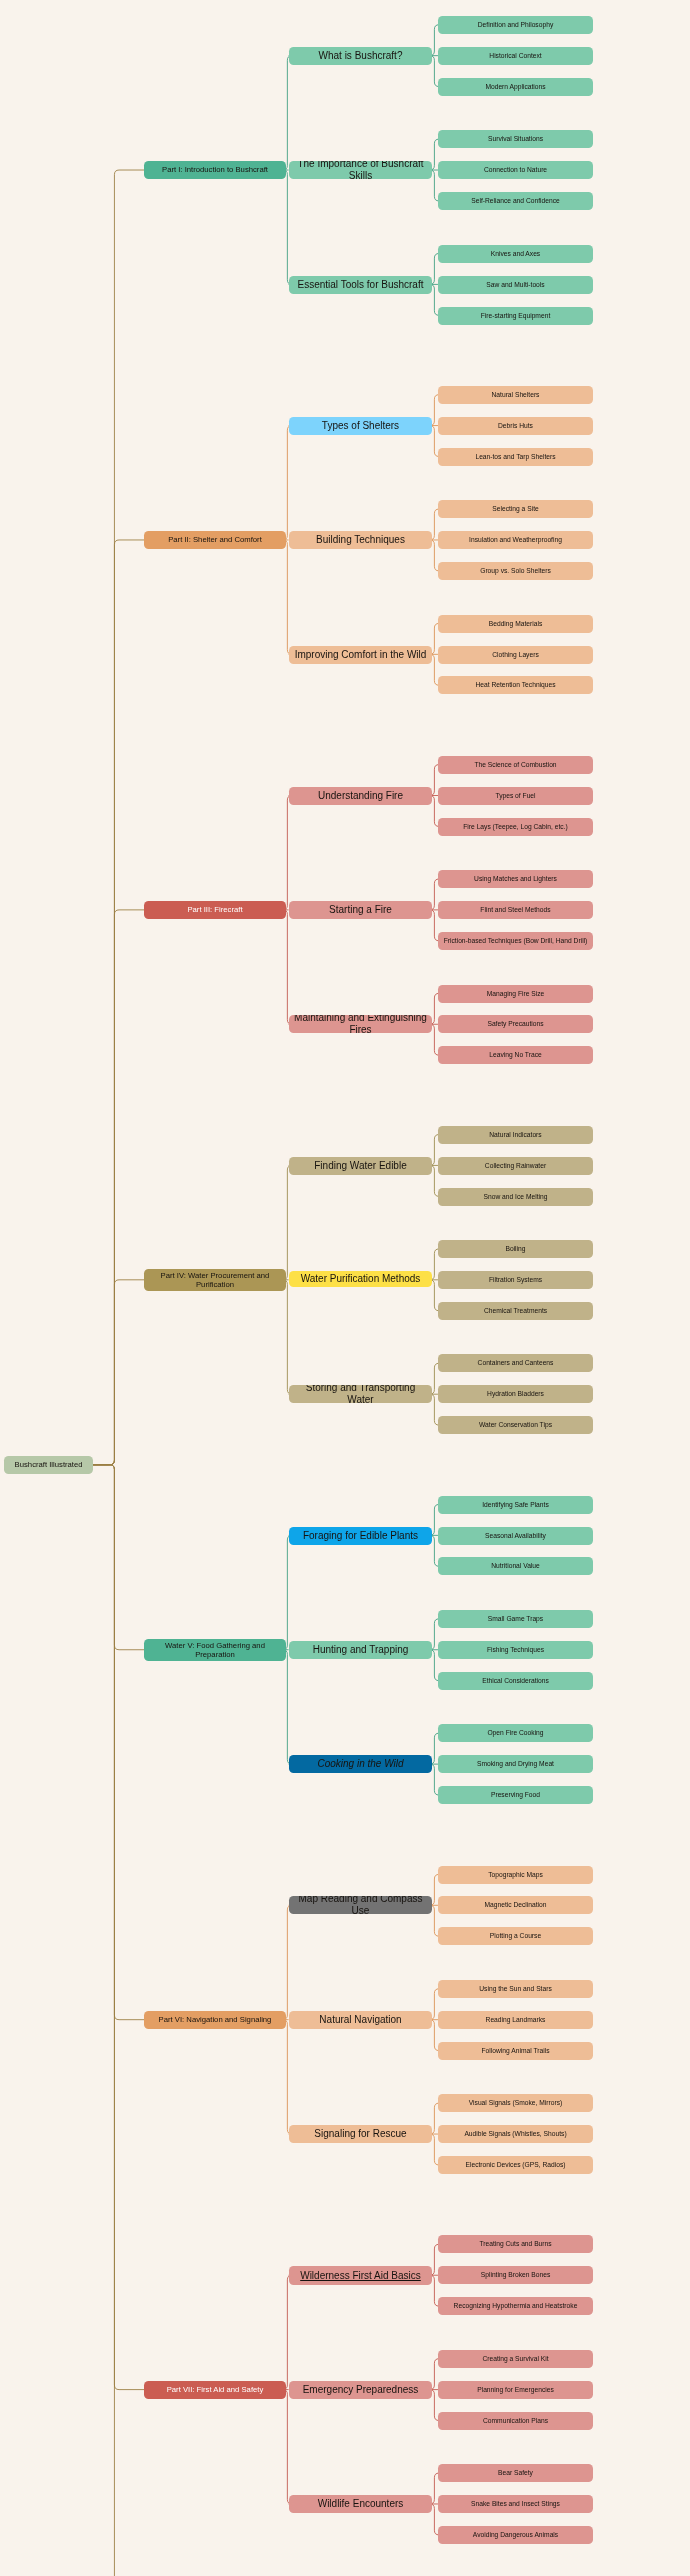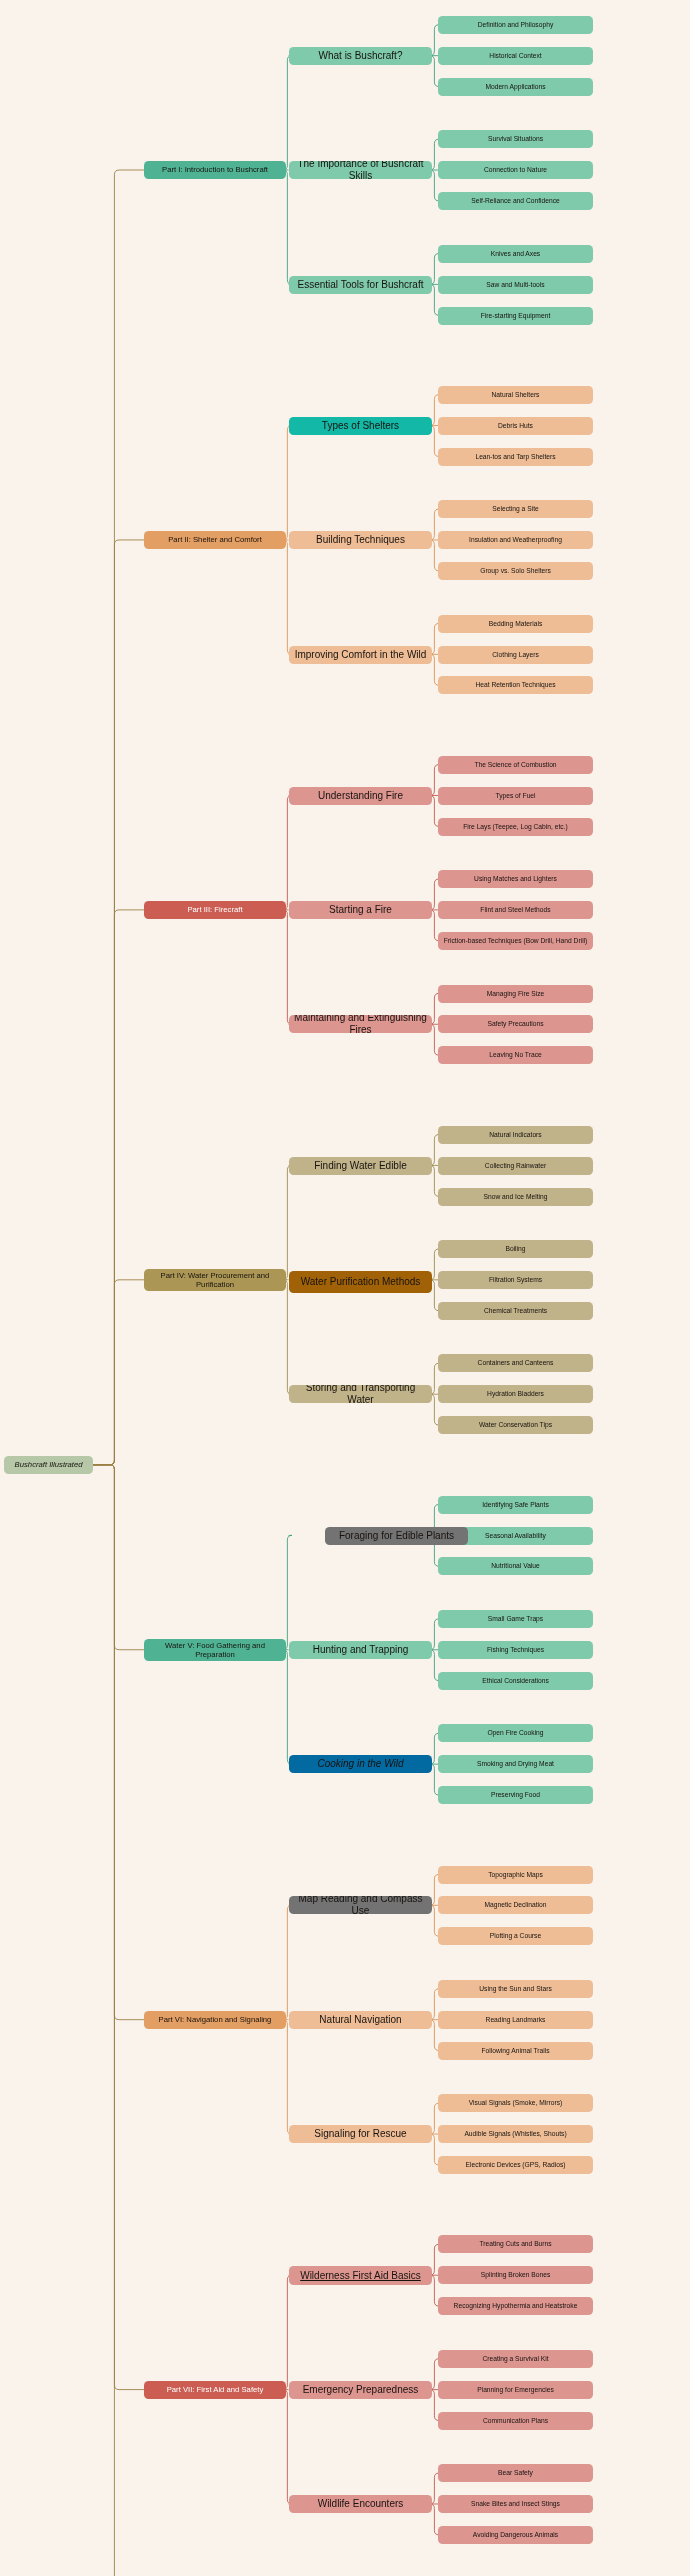--- a/index.html
+++ b/index.html
@@ -192,21 +192,21 @@
     </div>
     <div class="node leaf" style="left: 438px; width: 155px; background: rgb(238, 189, 150); height: 17.5px; top: 386px;">
       <span>Natural Shelters</span>
     </div>
     <div class="node leaf" style="left: 438px; width: 155px; background: rgb(238, 189, 150); height: 17.5px; top: 417px;">
       <span>Debris Huts</span>
     </div>
     <div class="node leaf" style="left: 438px; width: 155px; background: rgb(238, 189, 150); height: 17.5px; top: 448px;">
       <span>Lean-tos and Tarp Shelters</span>
     </div>
-    <div class="node topic" style="left: 289px; width: 143px; background: #14b8a6; height: 17.5px; top: 417px;">
+    <div class="node topic" style="left: 289px; width: 143px; background: #7dd3fc; height: 17.5px; top: 417px;">
       <span>Types of Shelters</span>
     </div>
     <div class="node leaf" style="left: 438px; width: 155px; background: rgb(238, 189, 150); height: 17.5px; top: 500px;">
       <span>Selecting a Site</span>
     </div>
     <div class="node leaf" style="left: 438px; width: 155px; background: rgb(238, 189, 150); height: 17.5px; top: 531px;">
       <span>Insulation and Weatherproofing</span>
     </div>
     <div class="node leaf" style="left: 438px; width: 155px; background: rgb(238, 189, 150); height: 17.5px; top: 562px;">
       <span>Group vs. Solo Shelters</span>
@@ -282,21 +282,21 @@
     </div>
     <div class="node leaf" style="left: 438px; width: 155px; background: rgb(192, 178, 137); height: 17.5px; top: 1240px;">
       <span>Boiling</span>
     </div>
     <div class="node leaf" style="left: 438px; width: 155px; background: rgb(192, 178, 137); height: 17.5px; top: 1271px;">
       <span>Filtration Systems</span>
     </div>
     <div class="node leaf" style="left: 438px; width: 155px; background: rgb(192, 178, 137); height: 17.5px; top: 1302px;">
       <span>Chemical Treatments</span>
     </div>
-    <div class="node topic" style="left: 289px; width: 143px; background: #a16207; height: 22px; top: 1271px;">
+    <div class="node topic" style="left: 289px; width: 143px; background: #fde047; height: 16px; top: 1271px;">
       <span>Water Purification Methods</span>
     </div>
     <div class="node leaf" style="left: 438px; width: 155px; background: rgb(192, 178, 137); height: 17.5px; top: 1354px;">
       <span>Containers and Canteens</span>
     </div>
     <div class="node leaf" style="left: 438px; width: 155px; background: rgb(192, 178, 137); height: 17.5px; top: 1385px;">
       <span>Hydration Bladders</span>
     </div>
     <div class="node leaf" style="left: 438px; width: 155px; background: rgb(192, 178, 137); height: 17.5px; top: 1416px;">
       <span>Water Conservation Tips</span>
@@ -309,21 +309,21 @@
     </div>
     <div class="node leaf" style="left: 438px; width: 155px; background: rgb(126, 202, 171); height: 17.5px; top: 1496px;">
       <span>Identifying Safe Plants</span>
     </div>
     <div class="node leaf" style="left: 438px; width: 155px; background: rgb(126, 202, 171); height: 17.5px; top: 1527px;">
       <span>Seasonal Availability</span>
     </div>
     <div class="node leaf" style="left: 438px; width: 155px; background: rgb(126, 202, 171); height: 17.5px; top: 1557px;">
       <span>Nutritional Value</span>
     </div>
-    <div class="node topic" style="left: 289px; width: 143px; background: #737373; height: 17.5px; top: 1527px; margin-left: 36px;">
+    <div class="node topic" style="left: 289px; width: 143px; background: #0ea5e9; height: 17.5px; top: 1527px;">
       <span>Foraging for Edible Plants</span>
     </div>
     <div class="node leaf" style="left: 438px; width: 155px; background: rgb(126, 202, 171); height: 17.5px; top: 1610px;">
       <span>Small Game Traps</span>
     </div>
     <div class="node leaf" style="left: 438px; width: 155px; background: rgb(126, 202, 171); height: 17.5px; top: 1641px;">
       <span>Fishing Techniques</span>
     </div>
     <div class="node leaf" style="left: 438px; width: 155px; background: rgb(126, 202, 171); height: 17.5px; top: 1672px;">
       <span>Ethical Considerations</span>
@@ -417,17 +417,17 @@
     </div>
     <div class="node leaf" style="left: 438px; width: 155px; background: rgb(221, 149, 144); height: 17.5px; top: 2526px;">
       <span>Avoiding Dangerous Animals</span>
     </div>
     <div class="node topic" style="left: 289px; width: 143px; background: rgb(221, 149, 144); height: 17.5px; top: 2495px;">
       <span>Wildlife Encounters</span>
     </div>
     <div class="node part white-text" style="left: 144px; width: 142px; background: rgb(203, 93, 82); height: 17.5px; top: 2381px;">
       <span>Part VII: First Aid and Safety</span>
     </div>
-    <div class="node root" style="left: 4.1px; width: 89px; background: rgb(182, 200, 168); height: 17.5px; top: 1456px; font-style: italic;">
+    <div class="node root" style="left: 4.1px; width: 89px; background: rgb(182, 200, 168); height: 17.5px; top: 1456px;">
       <span>Bushcraft Illustrated</span>
     </div>
   </div>
 
 
 </body></html>

